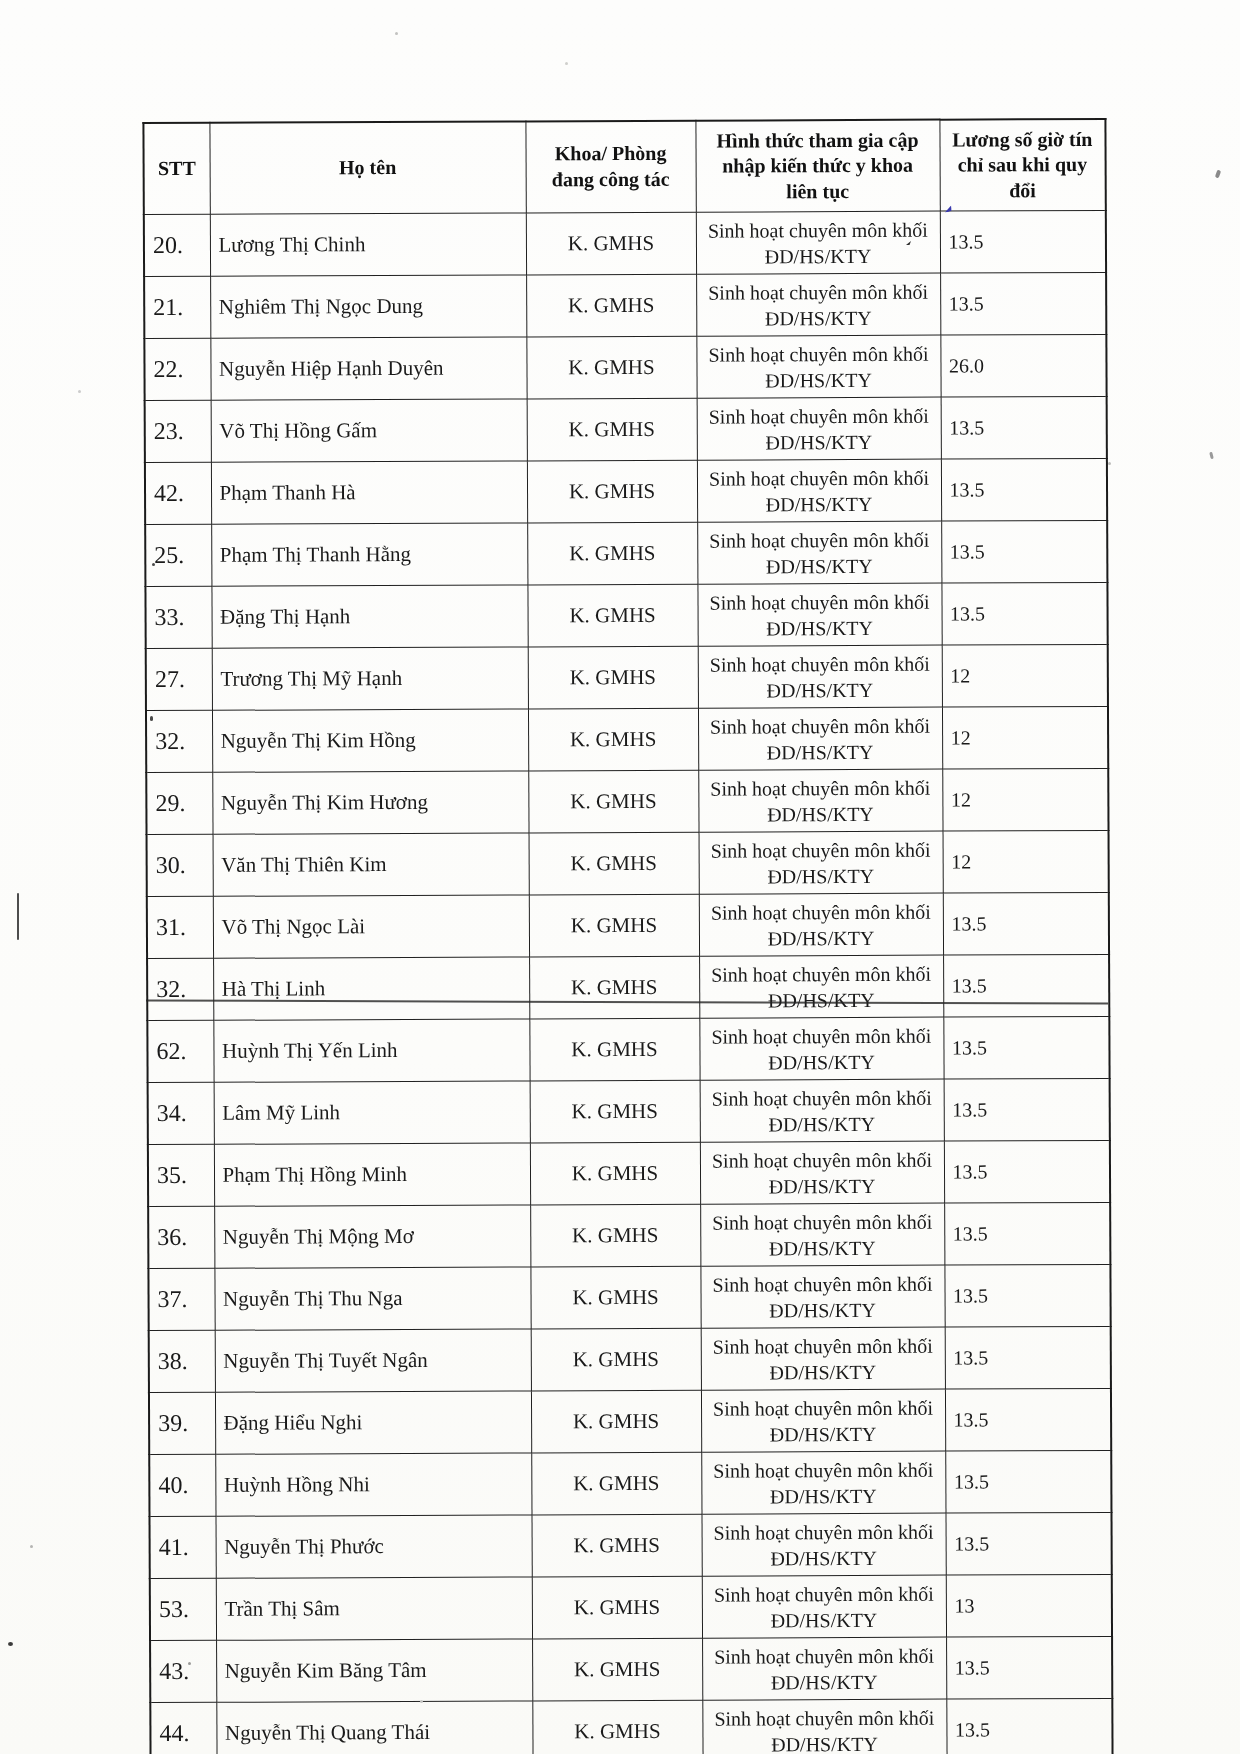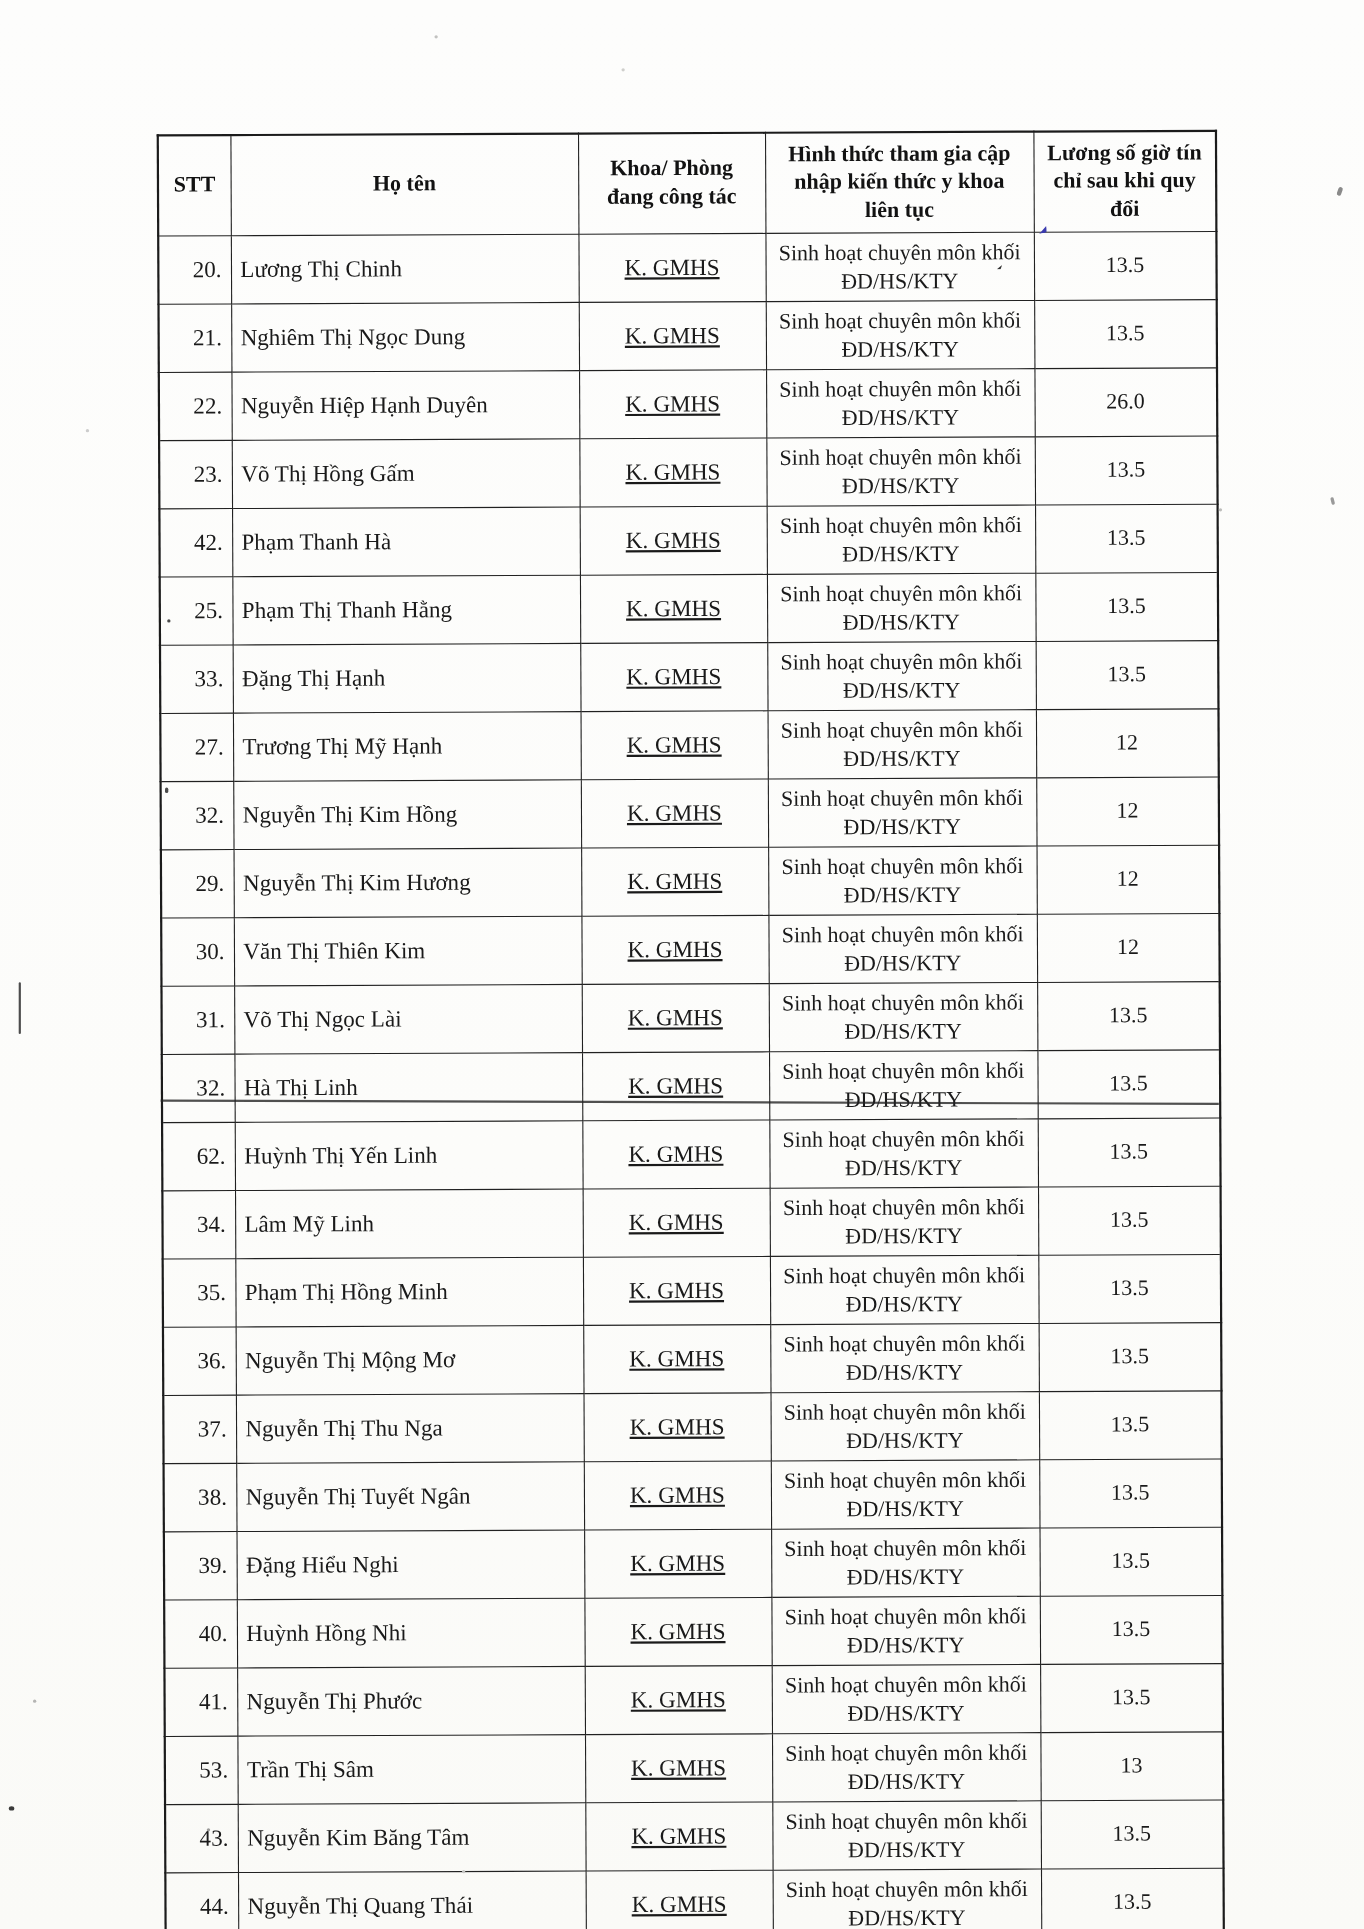--- a/index.html
+++ b/index.html
@@ -44,25 +44,25 @@
     font-size: 20px;
     line-height: 1.28;
     text-align: center;
     color: #121212;
   }
   tbody td {
     height: 57px;
     font-size: 21px;
     color: #1a1a1a;
   }
-  td.c-stt   { text-align: right; font-size: 21px; }
+  td.c-stt   { text-align: left; font-size: 24px; }
   td.c-name  { text-align: left; padding-left: 15px; }
-  td.c-dept  { text-align: center; text-decoration: underline; }
+  td.c-dept  { text-align: center; }
   td.c-form  { text-align: center; font-size: 20px; line-height: 1.3; padding: 2px 6px; }
-  td.c-hours { text-align: center; font-size: 20px; }
+  td.c-hours { font-size: 20px; }
 
   
   .artifact { position: absolute; pointer-events: none; }
   .a-blue-mark {
     left: 944px; top: 206px; width: 8px; height: 6px;
     background: #3a3aae;
     clip-path: polygon(0 100%, 100% 0, 85% 100%);
     transform: rotate(-12deg);
   }
   .a-pen-tick {

